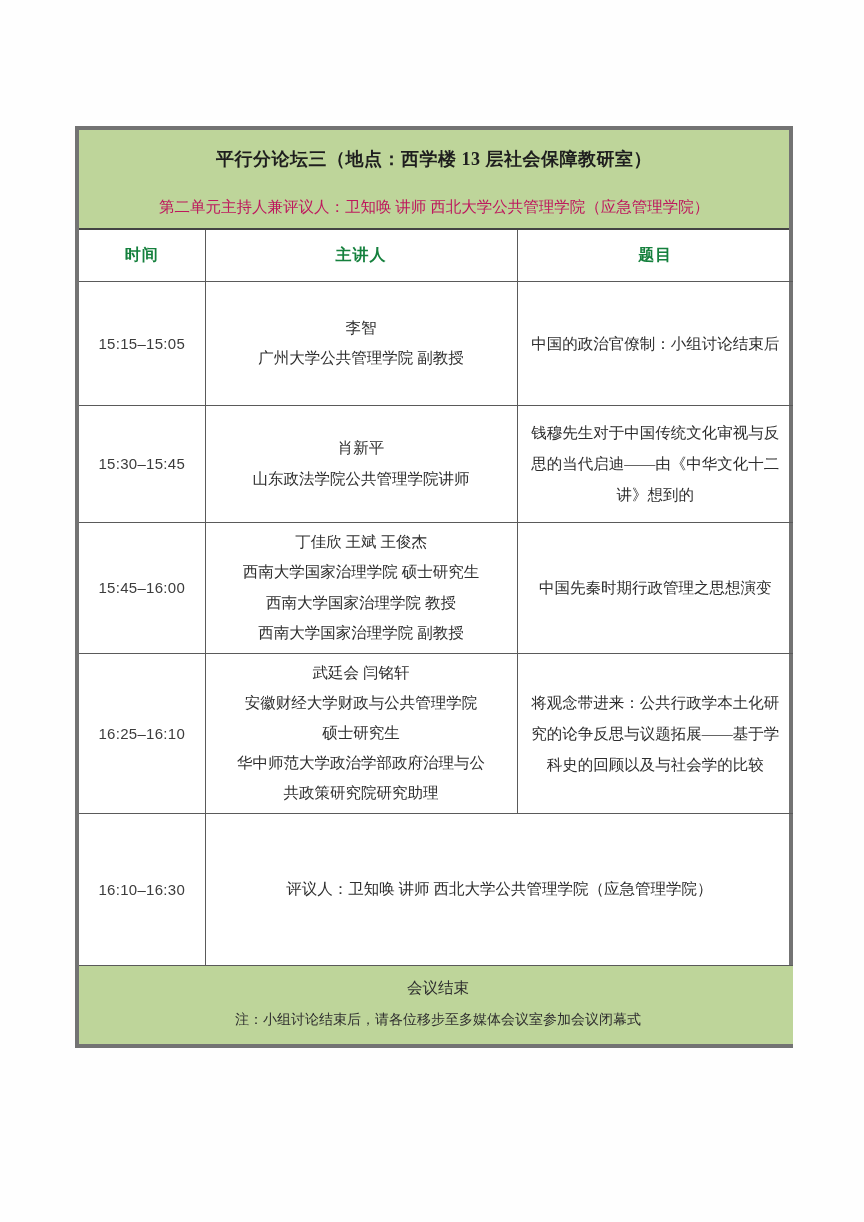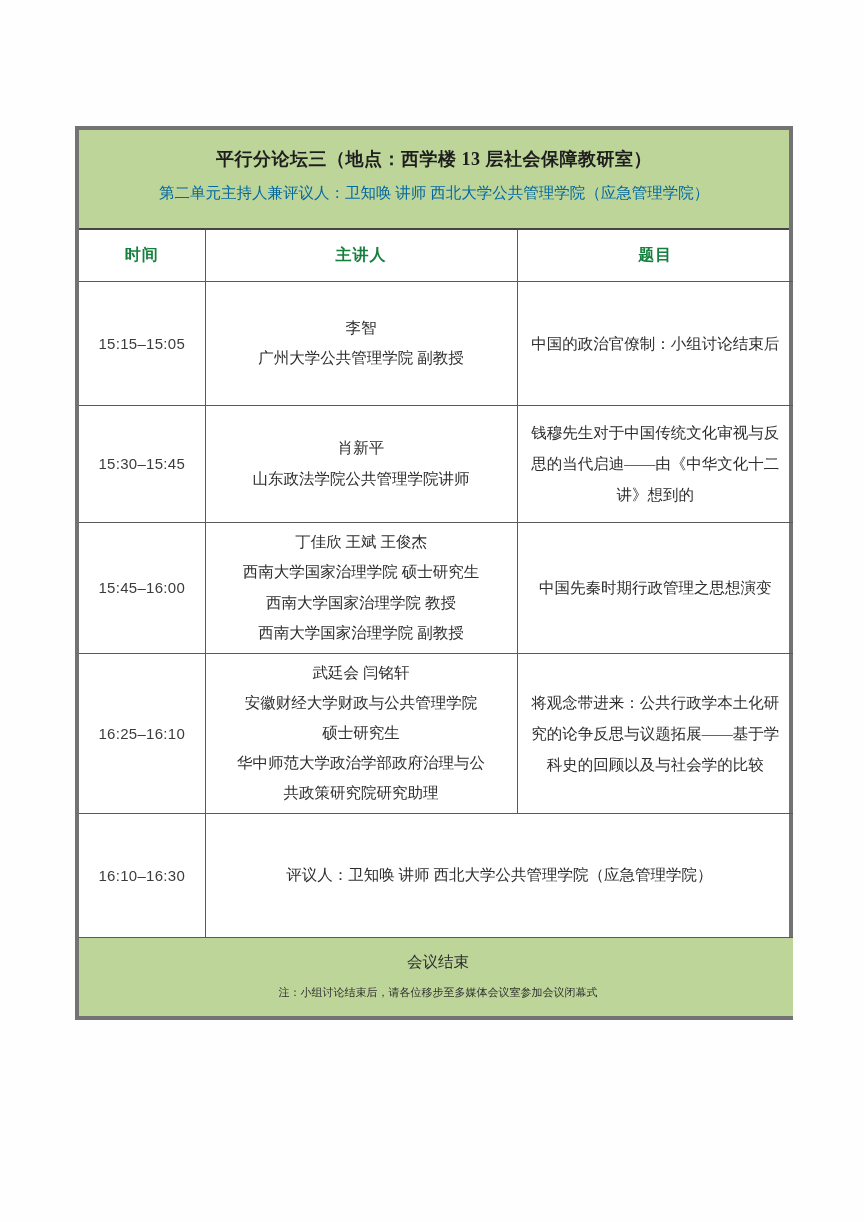--- a/index.html
+++ b/index.html
@@ -29,23 +29,23 @@
     border-bottom: 2px solid #444444;
     padding-top: 17px;
   }
   .green-head .title {
     font-size: 18px;
     font-weight: bold;
     color: #1e1e1e;
     letter-spacing: 0.5px;
   }
   .green-head .subtitle {
-    margin-top: 12px;
+    margin-top: 26px;
     font-size: 15.5px;
-    color: #0369a1;
+    color: #be185d;
   }
   table.sched {
     width: 100%;
     border-collapse: collapse;
     border-style: hidden; 
     table-layout: fixed;
   }
   col.c-time    { width: 126px; }
   col.c-speaker { width: 312px; }
   col.c-topic   { width: 276px; }
@@ -55,21 +55,21 @@
     vertical-align: middle;
     padding: 4px 12px;
     font-size: 15.5px;
   }
   tr.head-row    { height: 51px; }
   tr.head-row th { font-size: 16px; font-weight: bold; color: #15803d; letter-spacing: 1px; }
   tr.row-0 { height: 124px; }
   tr.row-1 { height: 117px; }
   tr.row-2 { height: 131px; }
   tr.row-3 { height: 147px; }
-  tr.review-row { height: 124px; padding-left: 14px; }
+  tr.review-row { height: 152px; padding-left: 14px; }
   td.time-cell {
     font-family: "Liberation Sans", "DejaVu Sans", sans-serif;
     font-size: 15px;
     color: #3c3c3c;
     letter-spacing: 0.3px;
     padding: 4px 4px;
   }
   td.speaker-cell {
     white-space: pre-line;
     line-height: 1.95;
@@ -78,21 +78,21 @@
     line-height: 2.0;
     padding: 4px 12px;
   }
   td.review-text-cell { line-height: 1.9; }
   tr.closing-row td {
     background: #bed59a;
     height: 79px;
     padding: 8px 8px 10px 12px;
   }
   .closing-title { font-size: 15.5px; color: #2f2f2f; }
-  .closing-note  { margin-top: 12px; font-size: 11px; color: #2f2f2f; }
+  .closing-note  { margin-top: 12px; font-size: 14px; color: #2f2f2f; }
   .page-number {
     position: absolute;
     left: 0;
     right: 0;
     top: 1112px;
     text-align: center;
     font-size: 13px;
     color: #9b9b9b;
     font-family: "Liberation Serif", "DejaVu Serif", serif;
   }

